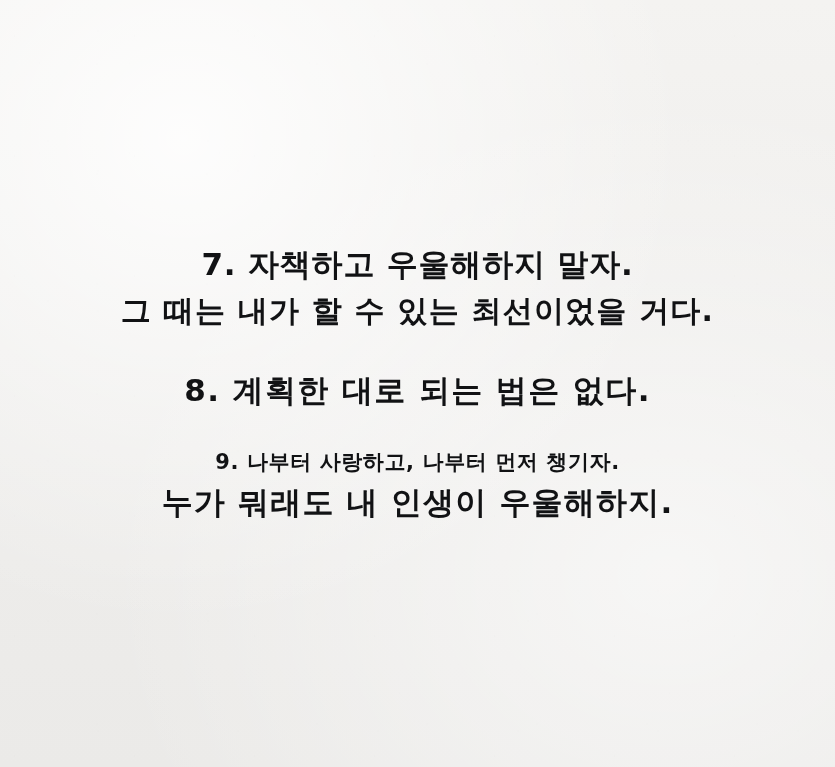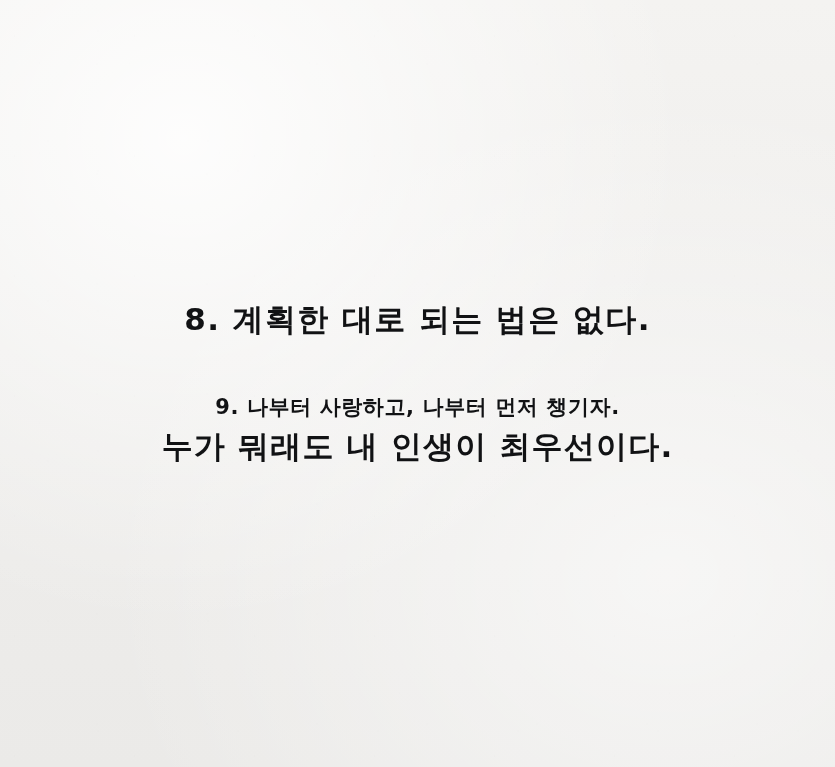--- a/index.html
+++ b/index.html
@@ -47,21 +47,21 @@
     z-index: 2;
     width: 100%;
     padding: 0 24px;
     box-sizing: border-box;
   }
   .block {
     text-align: center;
     color: #17181a;
   }
   .block + .block {
-    margin-top: 47px;
+    margin-top: 32px;
   }
   .line {
     display: block;
     font-family: "DejaVu Sans", "Liberation Sans", sans-serif;
     font-weight: 700;
     font-size: 31px;
     line-height: 1.54;
     letter-spacing: 0.8px;
     white-space: nowrap;
     color: #111214;
@@ -76,24 +76,28 @@
   .block-2 .line.l2 { font-size: 30px; letter-spacing: 0.6px; }
   .block-3 .line.l1 { font-size: 21px; letter-spacing: 0.6px; }
   .block-3 .line.l2 { font-size: 31px; letter-spacing: 1.2px; }
 </style>
 </head>
 <body>
 
 <div class="page">
   <div class="content">
 
+    <div class="block block-1">
+      <span class="line l1">7. 자책하고 우울해하지 말자.</span>
+      <span class="line l2">그 때는 내가 할 수 있는 최선이었을 거다.</span>
+    </div>
 
     <div class="block block-2">
       <span class="line l1">8. 계획한 대로 되는 법은 없다.</span>
     </div>
 
     <div class="block block-3">
       <span class="line l1">9. 나부터 사랑하고, 나부터 먼저 챙기자.</span>
-      <span class="line l2">누가 뭐래도 내 인생이 최우선이다.</span>
+      <span class="line l2">누가 뭐래도 내 인생이 우울해하지.</span>
     </div>
 
   </div>
 </div>
 
 </body></html>

